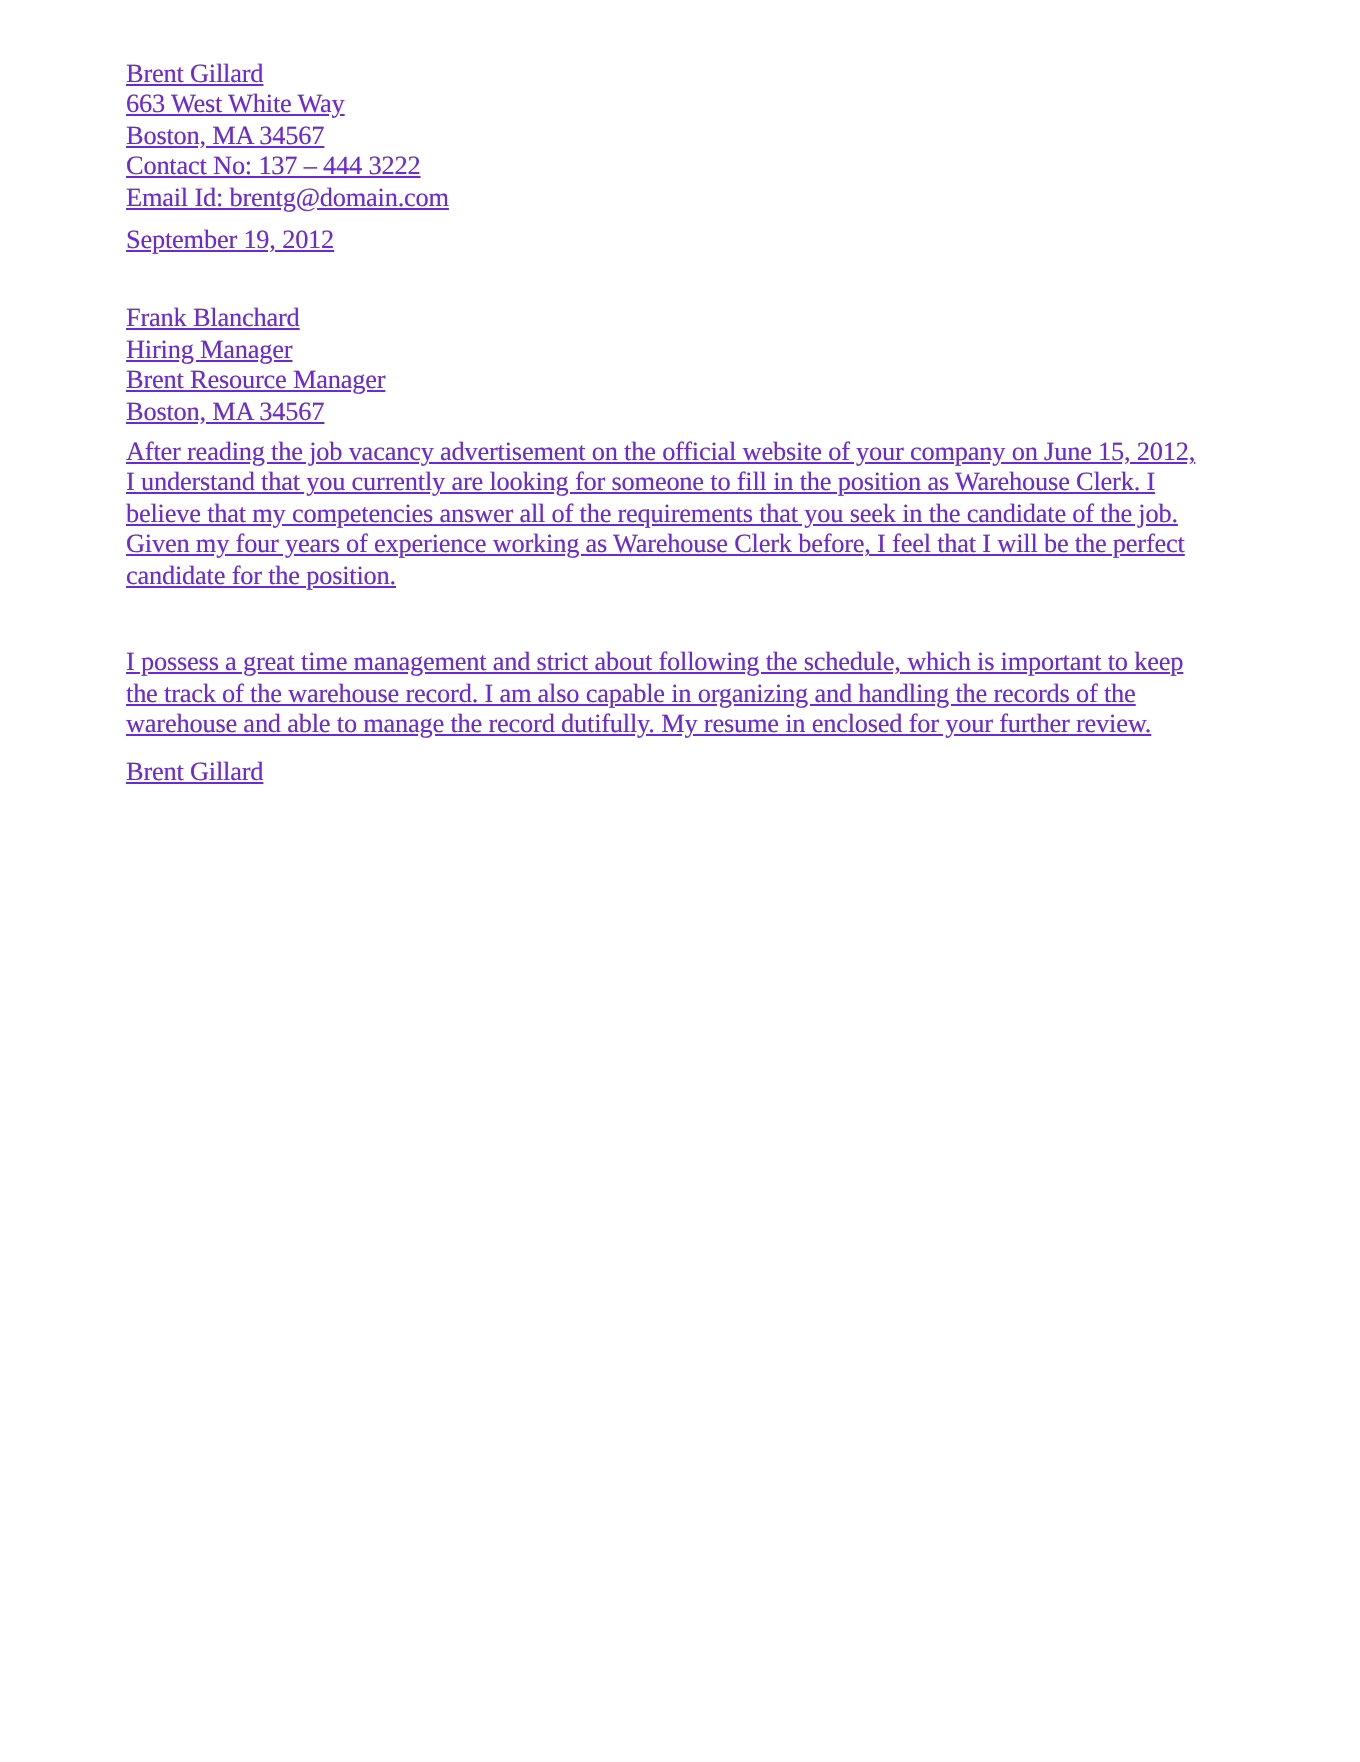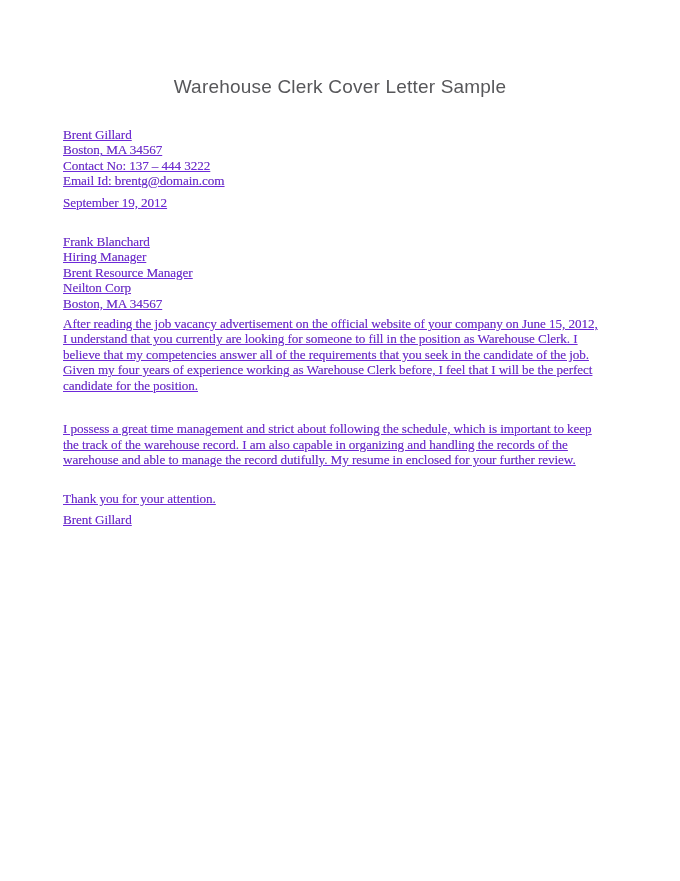--- a/index.html
+++ b/index.html
@@ -44,57 +44,53 @@
   .mb7  { margin-bottom: 7px; }
   .mb8  { margin-bottom: 8px; }
   .mb9  { margin-bottom: 9px; }
   .mb12 { margin-bottom: 28px; }
 </style>
 </head>
 <body>
 
 <div class="page">
 
-  <h1 class="doc-title">Warehouse Clerk Cover Letter Sample</h1>
 
   <div class="content">
 
     <div class="block mb6">
       <div class="line">Brent Gillard</div>
+      <div class="line">663 West White Way</div>
       <div class="line">Boston, MA 34567</div>
       <div class="line">Contact No: 137 – 444 3222</div>
       <div class="line">Email Id: brentg@domain.com</div>
     </div>
 
     <div class="block mb8">
       <div class="line">September 19, 2012</div>
     </div>
 
     <div class="block mb5">
       <div class="line">Frank Blanchard</div>
       <div class="line">Hiring Manager</div>
       <div class="line">Brent Resource Manager</div>
-      <div class="line">Neilton Corp</div>
       <div class="line">Boston, MA 34567</div>
     </div>
 
 
     <div class="block para mb12">After reading the job vacancy advertisement on the official website of your company on June 15, 2012,
 I understand that you currently are looking for someone to fill in the position as Warehouse Clerk. I
 believe that my competencies answer all of the requirements that you seek in the candidate of the job.
 Given my four years of experience working as Warehouse Clerk before, I feel that I will be the perfect
 candidate for the position.</div>
 
     <div class="block para mb9">I possess a great time management and strict about following the schedule, which is important to keep
 the track of the warehouse record. I am also capable in organizing and handling the records of the
 warehouse and able to manage the record dutifully. My resume in enclosed for your further review.</div>
 
-    <div class="block mb5">
-      <div class="line">Thank you for your attention.</div>
-    </div>
 
 
     <div class="block">
       <div class="line">Brent Gillard</div>
     </div>
 
   </div>
 </div>
 
 </body></html>

